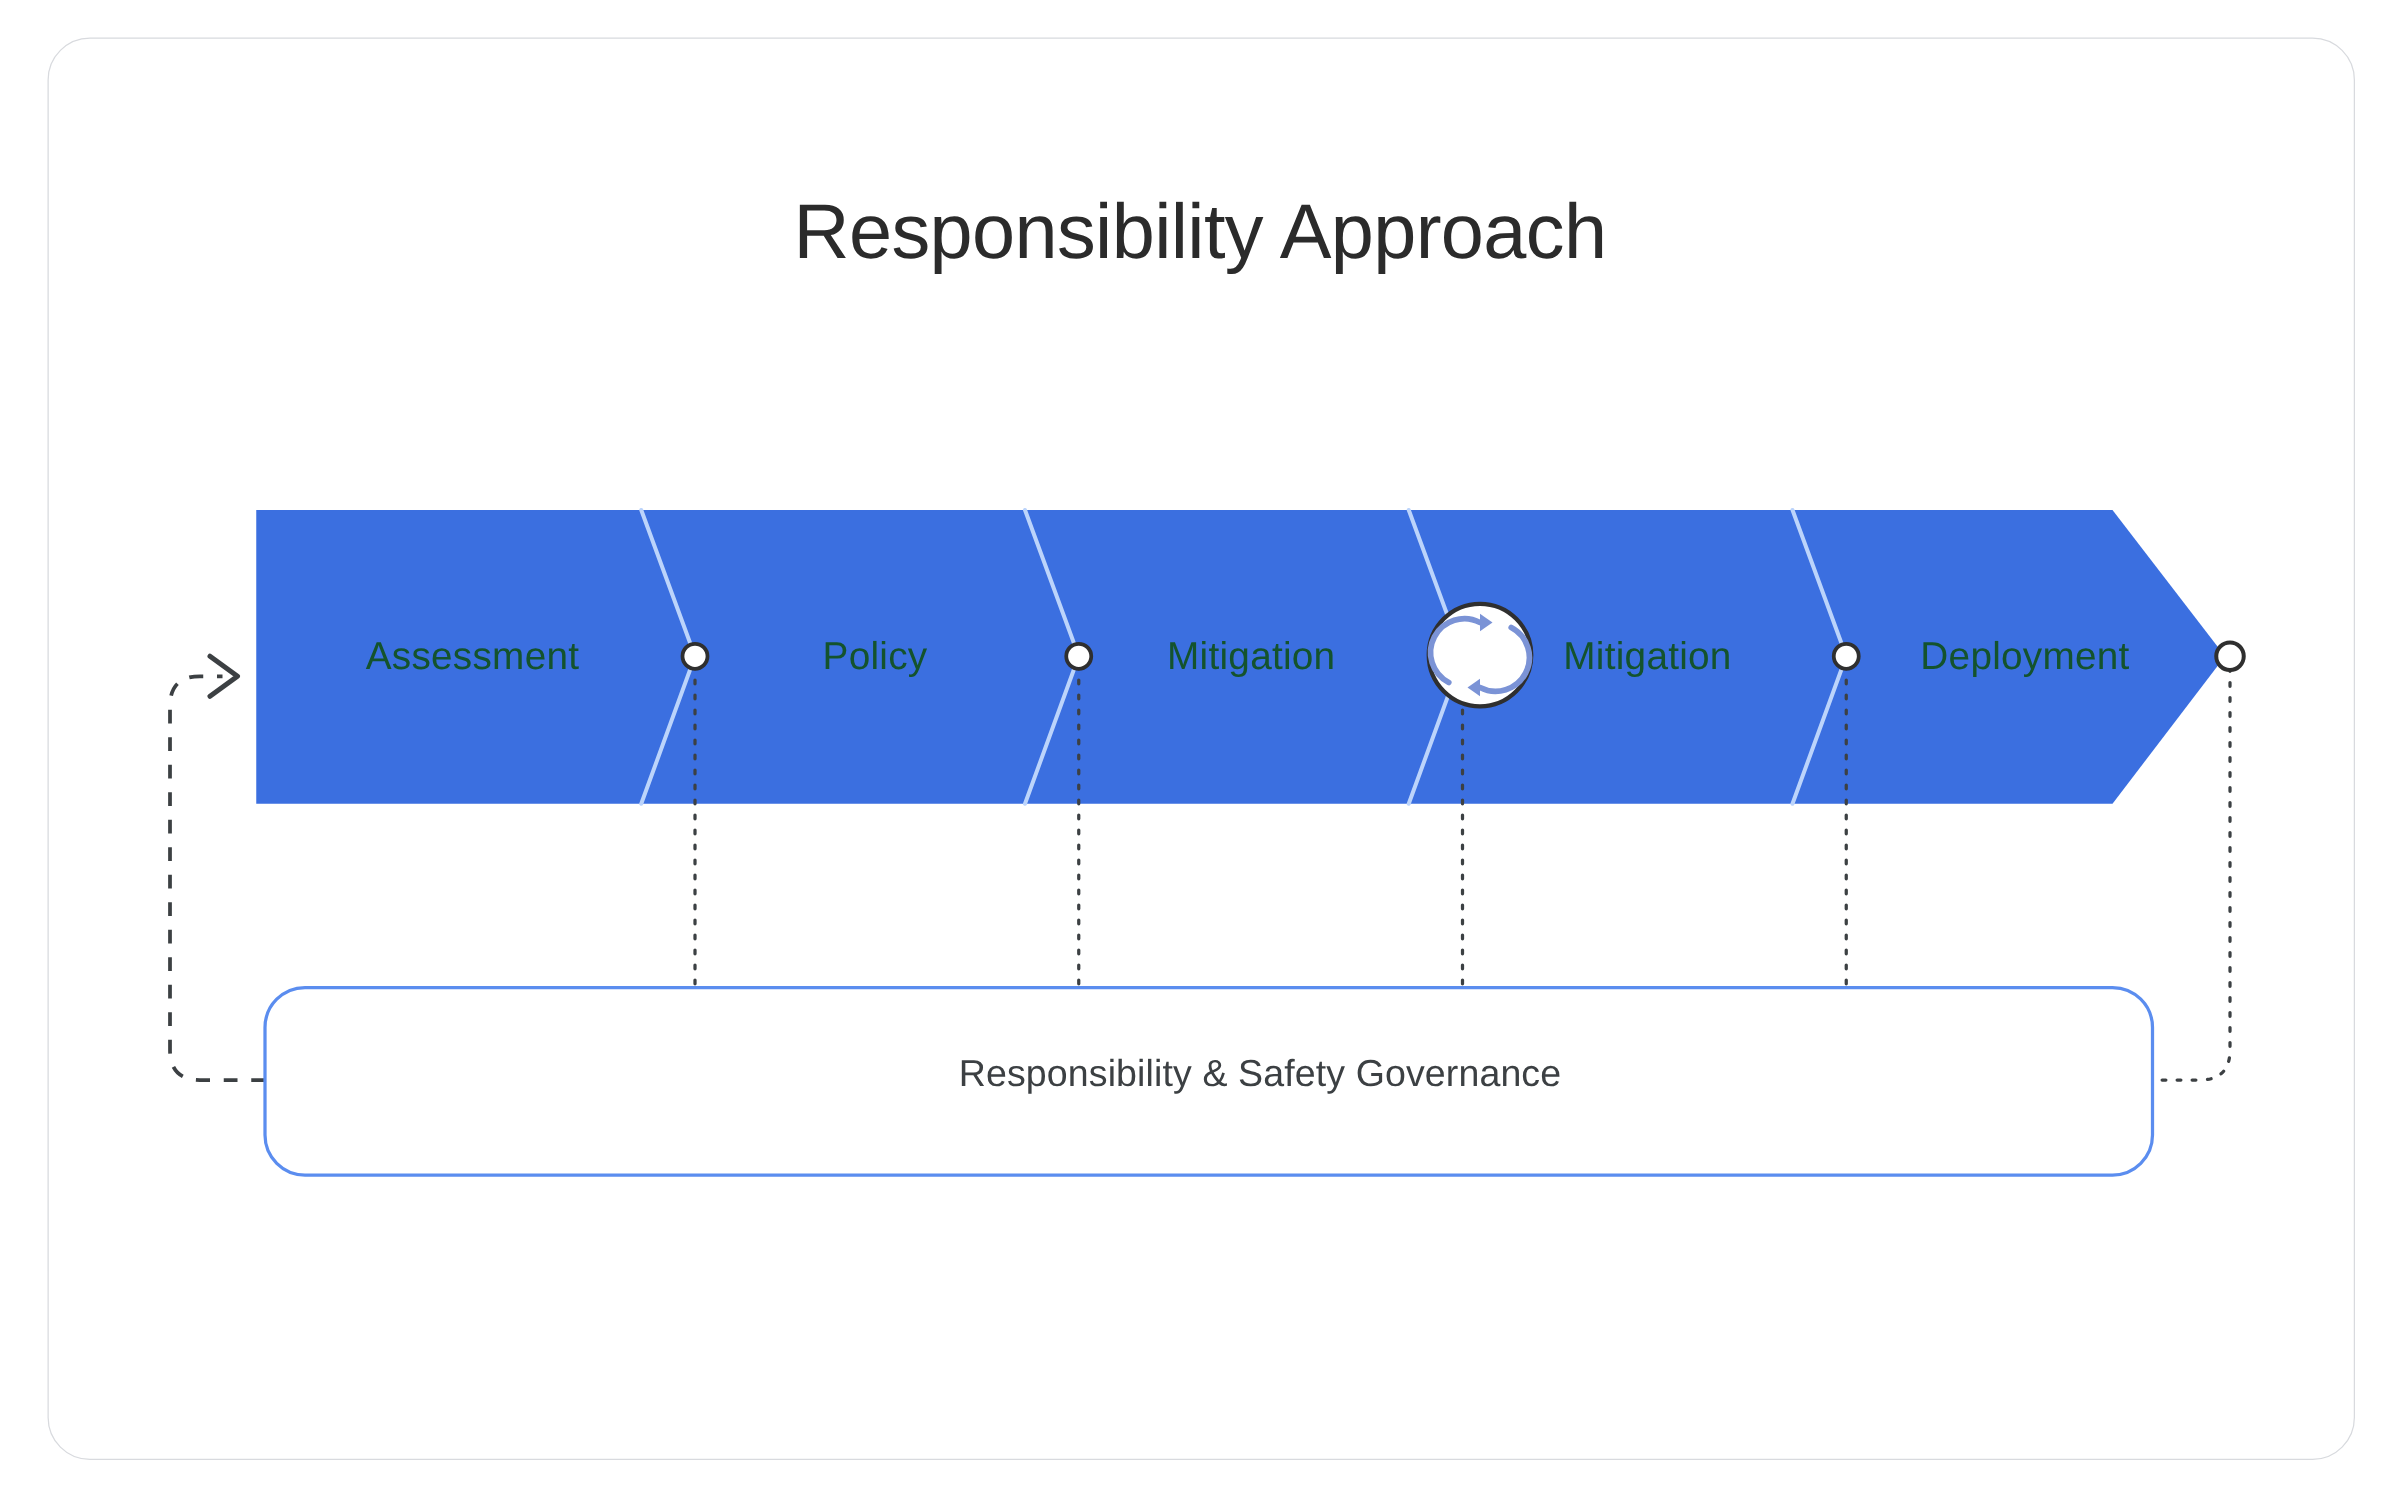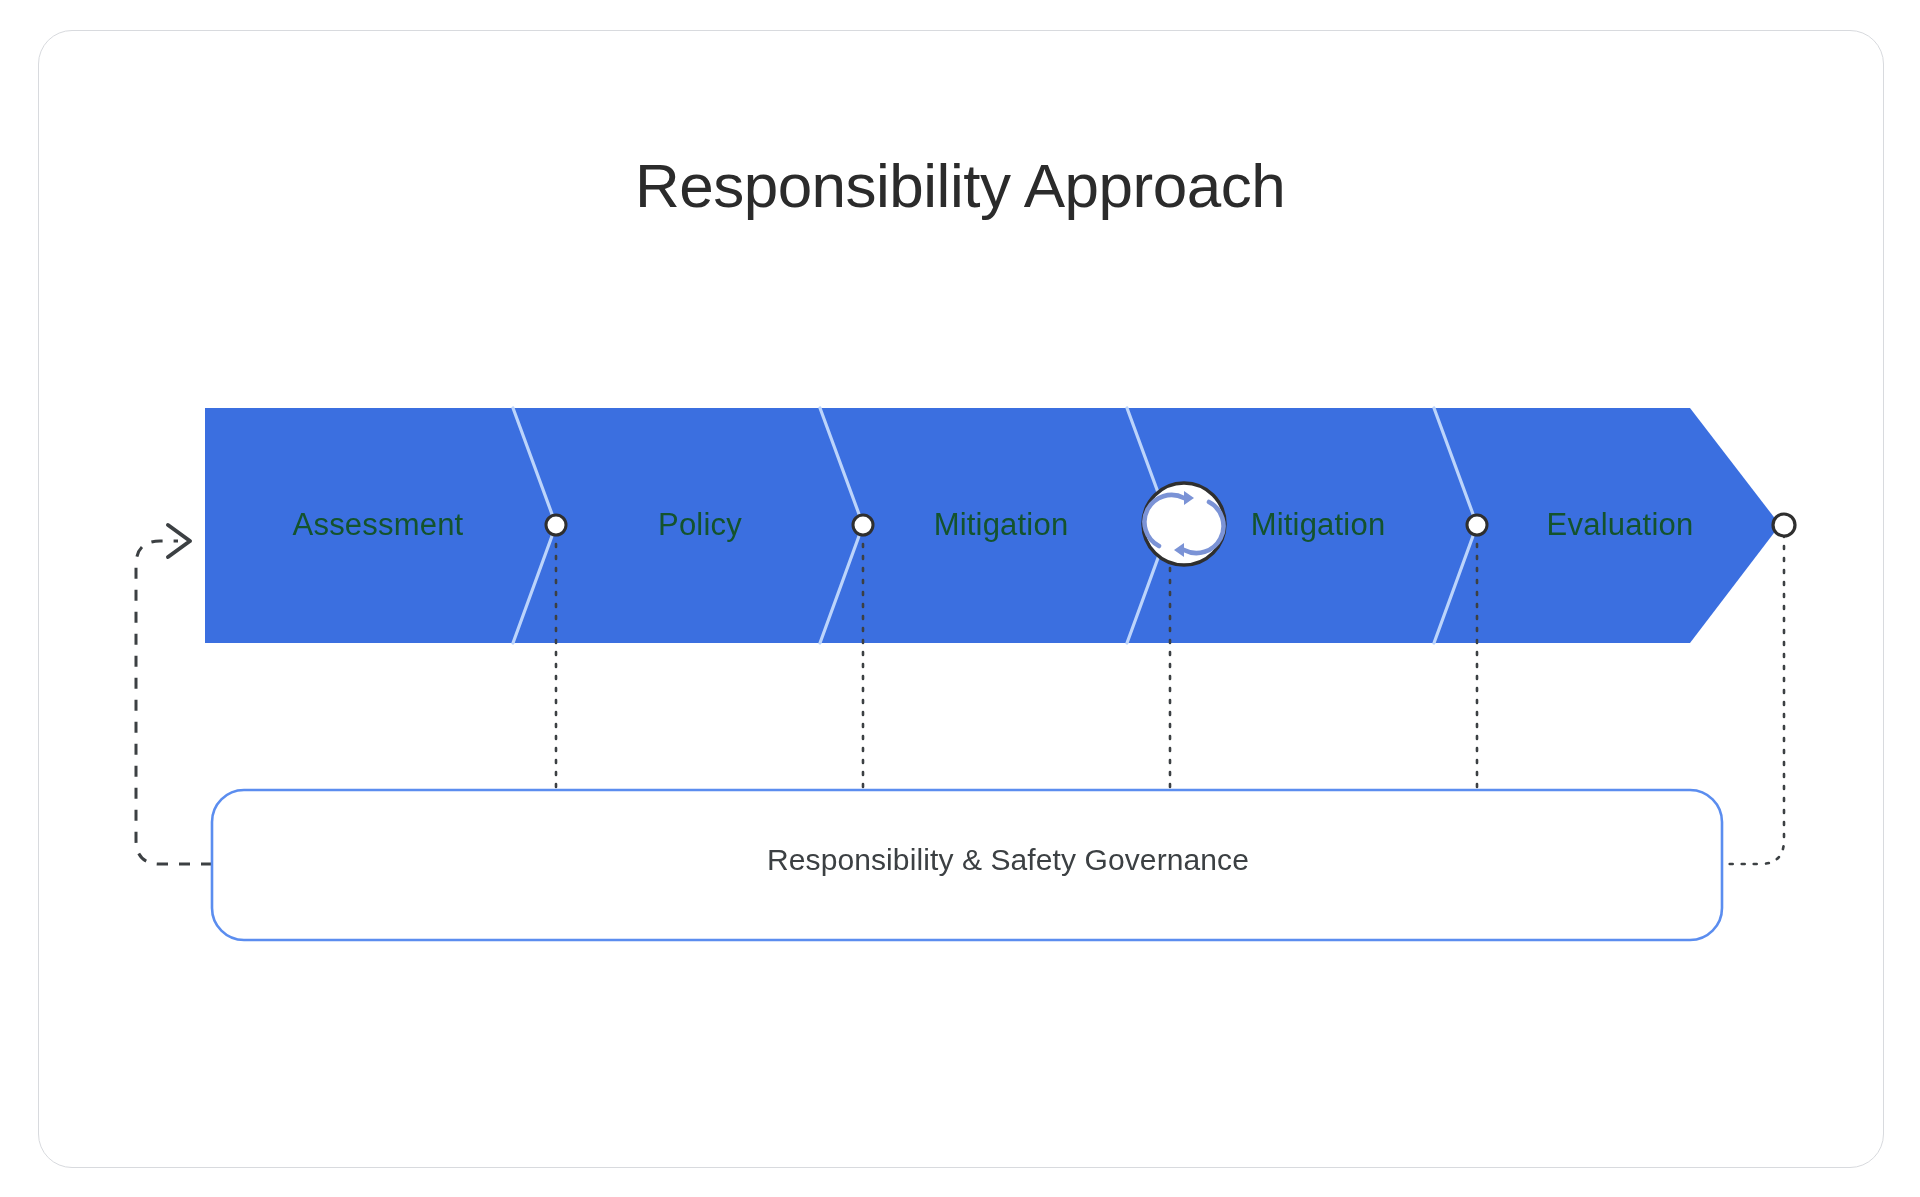--- a/index.html
+++ b/index.html
@@ -131,17 +131,17 @@
       <path d="M 1184 491 L 1194 498 L 1184 505 Z" fill="#7b93d6"></path>
       <path d="M 1184 557 L 1174 550 L 1184 543 Z" fill="#7b93d6"></path>
     </g>
 
   </svg>
 
   <div class="step-label" style="left:378px; top:525px;">Assessment</div>
   <div class="step-label" style="left:700px; top:525px;">Policy</div>
   <div class="step-label" style="left:1001px; top:525px;">Mitigation</div>
   <div class="step-label" style="left:1318px; top:525px;text-align:right;">Mitigation</div>
-  <div class="step-label" style="left:1620px; top:525px;">Evaluation</div>
+  <div class="step-label" style="left:1620px; top:525px;">Deployment</div>
 
   <div id="gov-label">Responsibility &amp; Safety Governance</div>
 
 </div>
 
 </body></html>

